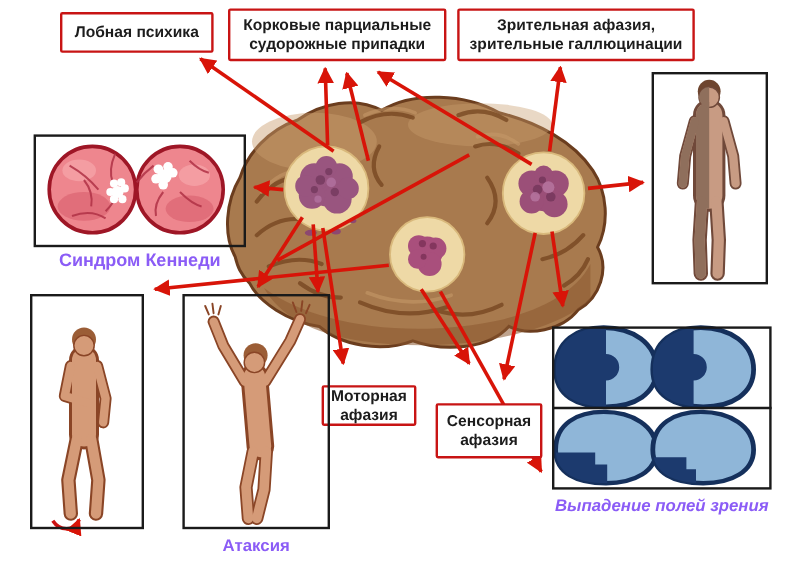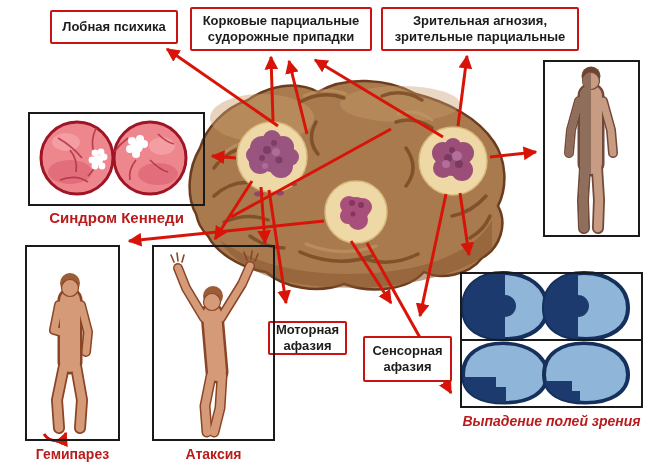--- a/index.html
+++ b/index.html
@@ -10,21 +10,21 @@
   #gfx{position:absolute;left:0;top:0;z-index:1;}
   .rbox{
     position:absolute;z-index:2;background:#ffffff;border:2px solid #c81414;border-radius:2px;
     display:flex;align-items:center;justify-content:center;text-align:center;
     font-size:13px;font-weight:600;color:#1c1c1c;line-height:1.25;padding:2px 4px;box-sizing:border-box;
   }
   .kbox{
     position:absolute;z-index:2;background:transparent;border:2px solid #1a1a1a;box-sizing:border-box;
   }
   .cap{
-    position:absolute;z-index:2;text-align:center;font-size:15px;font-weight:600;color:#b91c1c;
+    position:absolute;z-index:2;text-align:center;font-size:15px;font-weight:600;color:#8b5cf6;
   }
 </style>
 </head>
 <body>
 
 <div id="stage">
 
   <svg id="gfx" width="668" height="468" viewBox="0 0 668 468">
     <defs>
       <marker id="ah" viewBox="0 0 10 10" refX="9" refY="5" markerWidth="4.6" markerHeight="4.6" orient="auto">
@@ -303,30 +303,29 @@
         </g>
         <circle cx="591" cy="81" r="8.5" fill="#8f6f5c"></circle>
       </g>
     </g>
   </svg>
 
   <div class="rbox" style="left:50px;top:10px;width:128px;height:34px;">Лобная психика</div>
 
   <div class="rbox" style="left:190px;top:7px;width:182px;height:44px;">Корковые парциальные судорожные припадки</div>
 
-  <div class="rbox" style="left:381px;top:7px;width:198px;height:44px;">Зрительная агнозия, зрительные парциальные</div>
+  <div class="rbox" style="left:381px;top:7px;width:198px;height:44px;">Зрительная афазия, зрительные галлюцинации</div>
 
   <div class="rbox" style="left:268px;top:321px;width:79px;height:34px;">Моторная афазия</div>
 
   <div class="rbox" style="left:363px;top:321px;width:89px;height:46px;margin-top:15px;">Сенсорная афазия</div>
 
   <div class="kbox" style="left:28px;top:112px;width:177px;height:94px;"></div>
   <div class="kbox" style="left:543px;top:60px;width:97px;height:177px;"></div>
   <div class="kbox" style="left:25px;top:245px;width:95px;height:196px;"></div>
   <div class="kbox" style="left:152px;top:245px;width:123px;height:196px;"></div>
   <div class="kbox" style="left:460px;top:272px;width:183px;height:136px;"></div>
 
   <div class="cap" style="left:28px;top:209px;width:177px;">Синдром Кеннеди</div>
-  <div class="cap" style="left:25px;top:446px;width:95px;font-size:14px;">Гемипарез</div>
   <div class="cap" style="left:152px;top:446px;width:123px;font-size:14px;">Атаксия</div>
   <div class="cap" style="left:452px;top:413px;width:199px;font-size:14px;font-style:italic;">Выпадение полей зрения</div>
 
 </div>
 
 </body></html>

